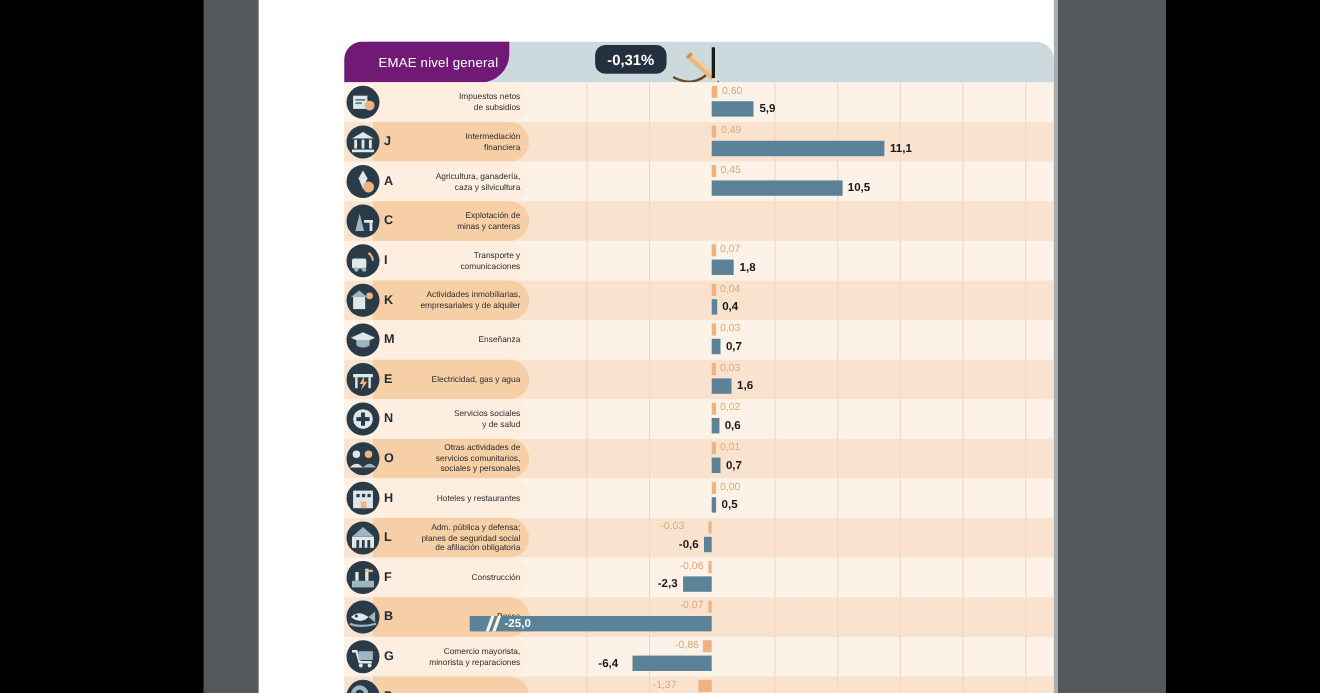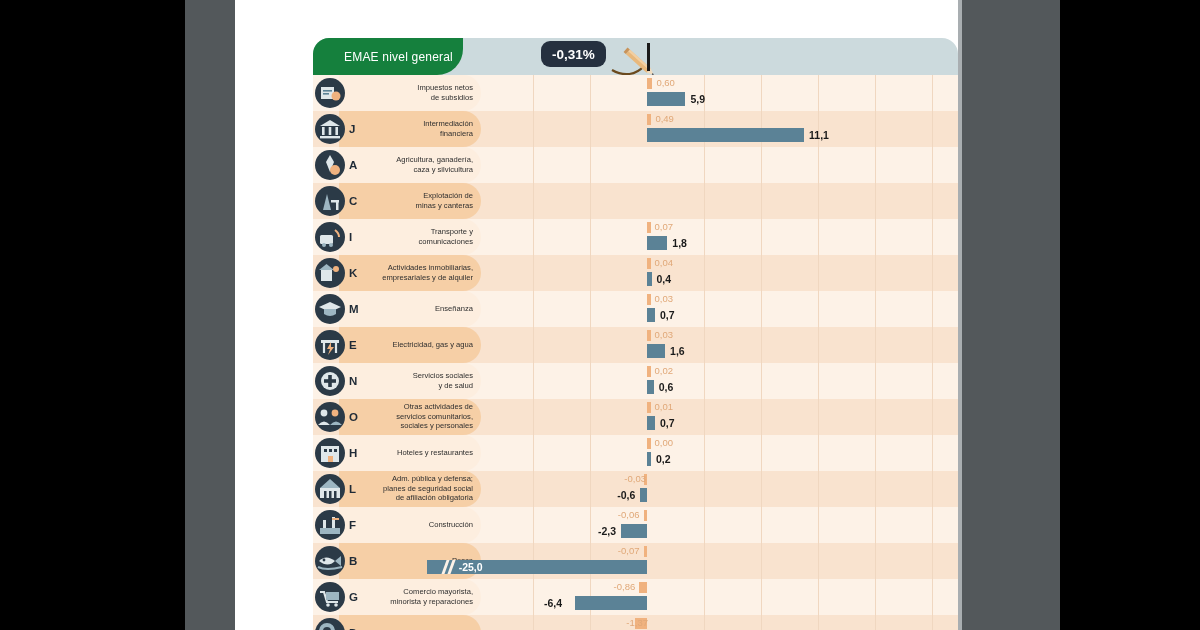--- a/index.html
+++ b/index.html
@@ -21,21 +21,21 @@
   
   .title-row{position:absolute;left:78px;top:3px;width:640px;display:flex;gap:0;}
   .title-kicker{width:100px;flex:none;font-size:10.5px;font-weight:bold;color:#1c1c1c;line-height:1.45;}
   .title-main{flex:1;font-size:10.5px;font-weight:bold;color:#1c1c1c;line-height:1.45;}
 
   
   .chart{position:absolute;left:78px;top:38px;width:645px;height:600px;}
 
   
   .hdr{position:relative;height:37px;background:#ccdadd;border-top-left-radius:16px;border-top-right-radius:16px;}
-  .hdr-tab{position:absolute;left:0;top:0;width:150px;height:37px;background:#15803d;
+  .hdr-tab{position:absolute;left:0;top:0;width:150px;height:37px;background:#701a75;
            border-top-left-radius:16px;border-bottom-right-radius:26px;
            display:flex;align-items:center;justify-content:flex-end;padding-right:10px;box-sizing:border-box;}
   .hdr-tab span{color:#ffffff;font-size:12px;letter-spacing:.2px;}
   .badge{position:absolute;left:228px;top:3px;height:26px;padding:0 11px;background:#25303f;border-radius:9px;
          display:flex;align-items:center;}
   .badge span{color:#ffffff;font-size:13.5px;font-weight:bold;}
   .pencil{position:absolute;left:297px;top:6px;width:60px;height:36px;}
   .zero-tick{position:absolute;left:334px;top:5px;width:3px;height:28px;background:#1a1a1a;}
 
   
@@ -179,20 +179,26 @@
               <div class="lbl-bg"></div>
               <div class="ico">
                 <svg width="30" height="30" viewBox="0 0 30 30">
                   <path d="M15 5 L19 12 L15 22 L11 12 Z" fill="#dfe7ea"></path>
                   <circle cx="20" cy="20" r="5" fill="#f0b27f"></circle>
                 </svg>
               </div>
               <div class="code">A</div>
               <div class="lbl">Agricultura, ganadería,<br>caza y silvicultura</div>
             </div>
+            <div class="plot">
+              <div class="inc-bar" style="left: 166px; width: 4.05px;"></div>
+              <div class="inc-val" style="left: 174.05px;">0,45</div>
+              <div class="var-bar" style="left: 166px; width: 118.65px;"></div>
+              <div class="var-val" style="left: 289.65px;">10,5</div>
+            </div>
           </div>
           <div class="row even">
             <div class="grid">
               <i style="left: 220px;"></i>
               <i style="left: 277px;"></i>
               <i style="left: 391px;"></i>
               <i style="left: 448px;"></i>
               <i style="left: 505px;"></i>
               <i style="left: 562px;"></i>
               <i style="left: 619px;"></i>
@@ -406,21 +412,21 @@
                   <rect x="13" y="18" width="5" height="6" fill="#f0b27f"></rect>
                 </svg>
               </div>
               <div class="code">H</div>
               <div class="lbl">Hoteles y restaurantes</div>
             </div>
             <div class="plot">
               <div class="inc-bar" style="left: 166px; width: 3.5px;"></div>
               <div class="inc-val" style="left: 173.5px;">0,00</div>
               <div class="var-bar" style="left: 166px; width: 4px;"></div>
-              <div class="var-val" style="left: 175px;">0,2</div>
+              <div class="var-val" style="left: 175px;">0,5</div>
             </div>
           </div>
           <div class="row even">
             <div class="grid">
               <i style="left: 220px;"></i>
               <i style="left: 277px;"></i>
               <i style="left: 391px;"></i>
               <i style="left: 448px;"></i>
               <i style="left: 505px;"></i>
               <i style="left: 562px;"></i>
@@ -435,21 +441,21 @@
                   <rect x="9" y="17" width="2.5" height="7" fill="#2b3a47"></rect>
                   <rect x="14" y="17" width="2.5" height="7" fill="#2b3a47"></rect>
                   <rect x="19" y="17" width="2.5" height="7" fill="#2b3a47"></rect>
                 </svg>
               </div>
               <div class="code">L</div>
               <div class="lbl">Adm. pública y defensa;<br>planes de seguridad social<br>de afiliación obligatoria</div>
             </div>
             <div class="plot">
               <div class="inc-bar" style="left: 162.5px; width: 3.5px;"></div>
-              <div class="inc-val" style="right: 312px;">-0,03</div>
+              <div class="inc-val" style="right: 336px;">-0,03</div>
               <div class="var-bar" style="left: 159.22px; width: 6.78px;"></div>
               <div class="var-val" style="right: 322.78px;">-0,6</div>
             </div>
           </div>
           <div class="row odd">
             <div class="grid">
               <i style="left: 220px;"></i>
               <i style="left: 277px;"></i>
               <i style="left: 391px;"></i>
               <i style="left: 448px;"></i>
@@ -557,21 +563,21 @@
                 <svg width="30" height="30" viewBox="0 0 30 30">
                   <circle cx="12" cy="13" r="6" fill="none" stroke="#9db6c2" stroke-width="4"></circle>
                   <circle cx="20" cy="20" r="4.5" fill="none" stroke="#dfe7ea" stroke-width="3.4"></circle>
                 </svg>
               </div>
               <div class="code">D</div>
               <div class="lbl">Industria manufacturera</div>
             </div>
             <div class="plot">
               <div class="inc-bar" style="left: 153.67px; width: 12.33px;"></div>
-              <div class="inc-val" style="right: 310px;">-1,37</div>
+              <div class="inc-val" style="right: 343px;">-1,37</div>
             </div>
           </div>
         </div>
 
     </div>
   </div>
 
   <div class="scroll-hair"></div>
   <div class="frame-gray-right"></div>
   <div class="frame-black-right"></div>

